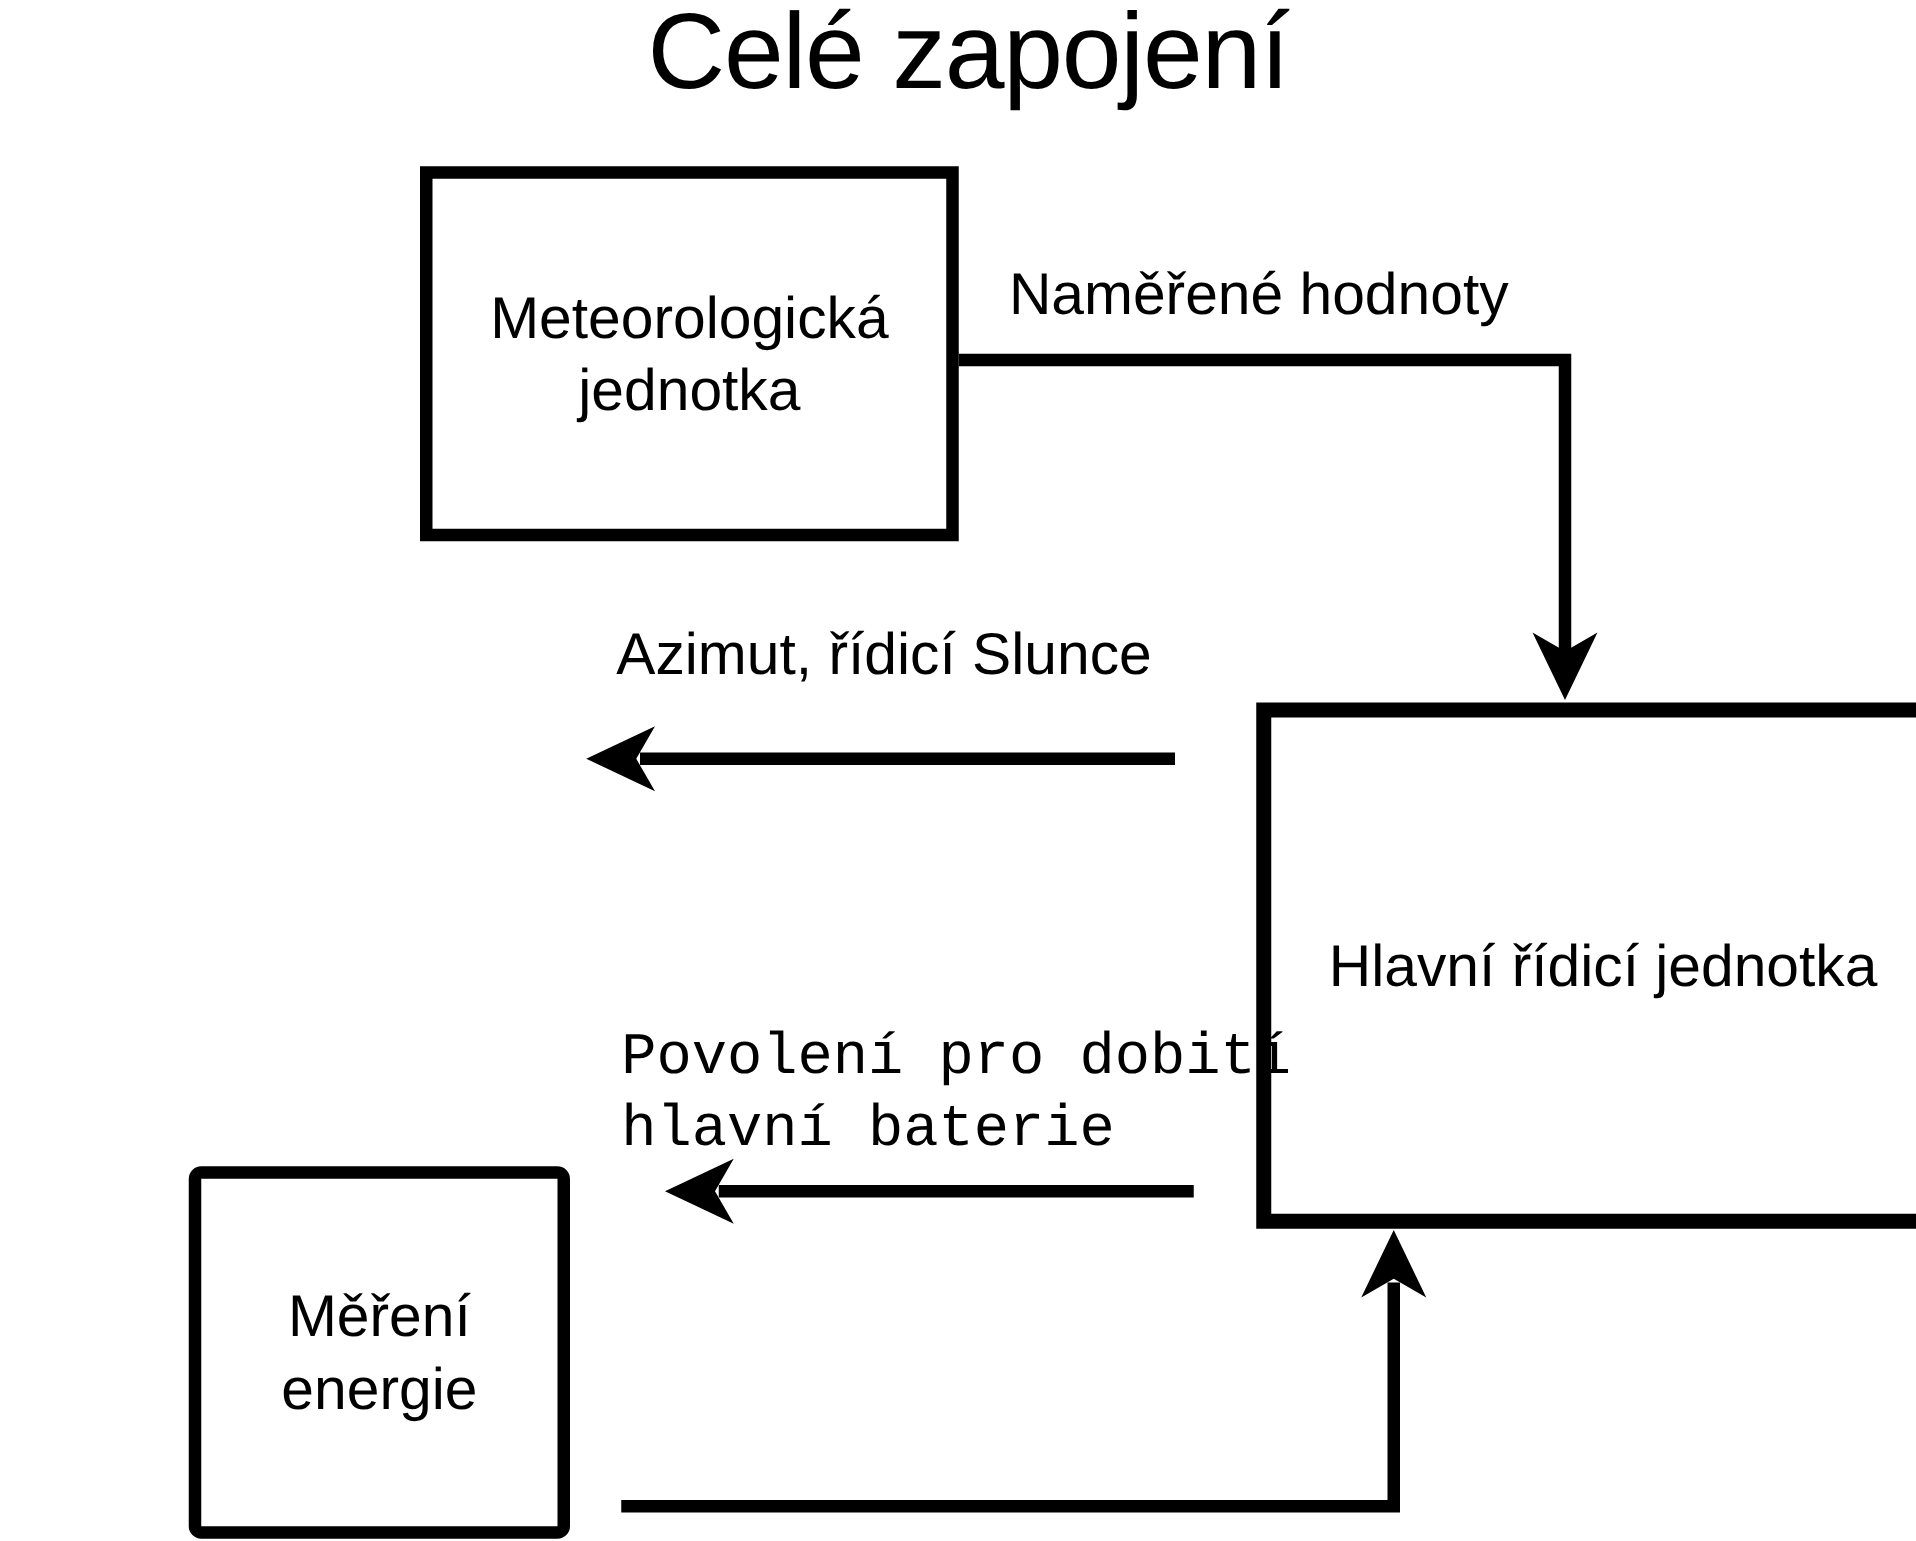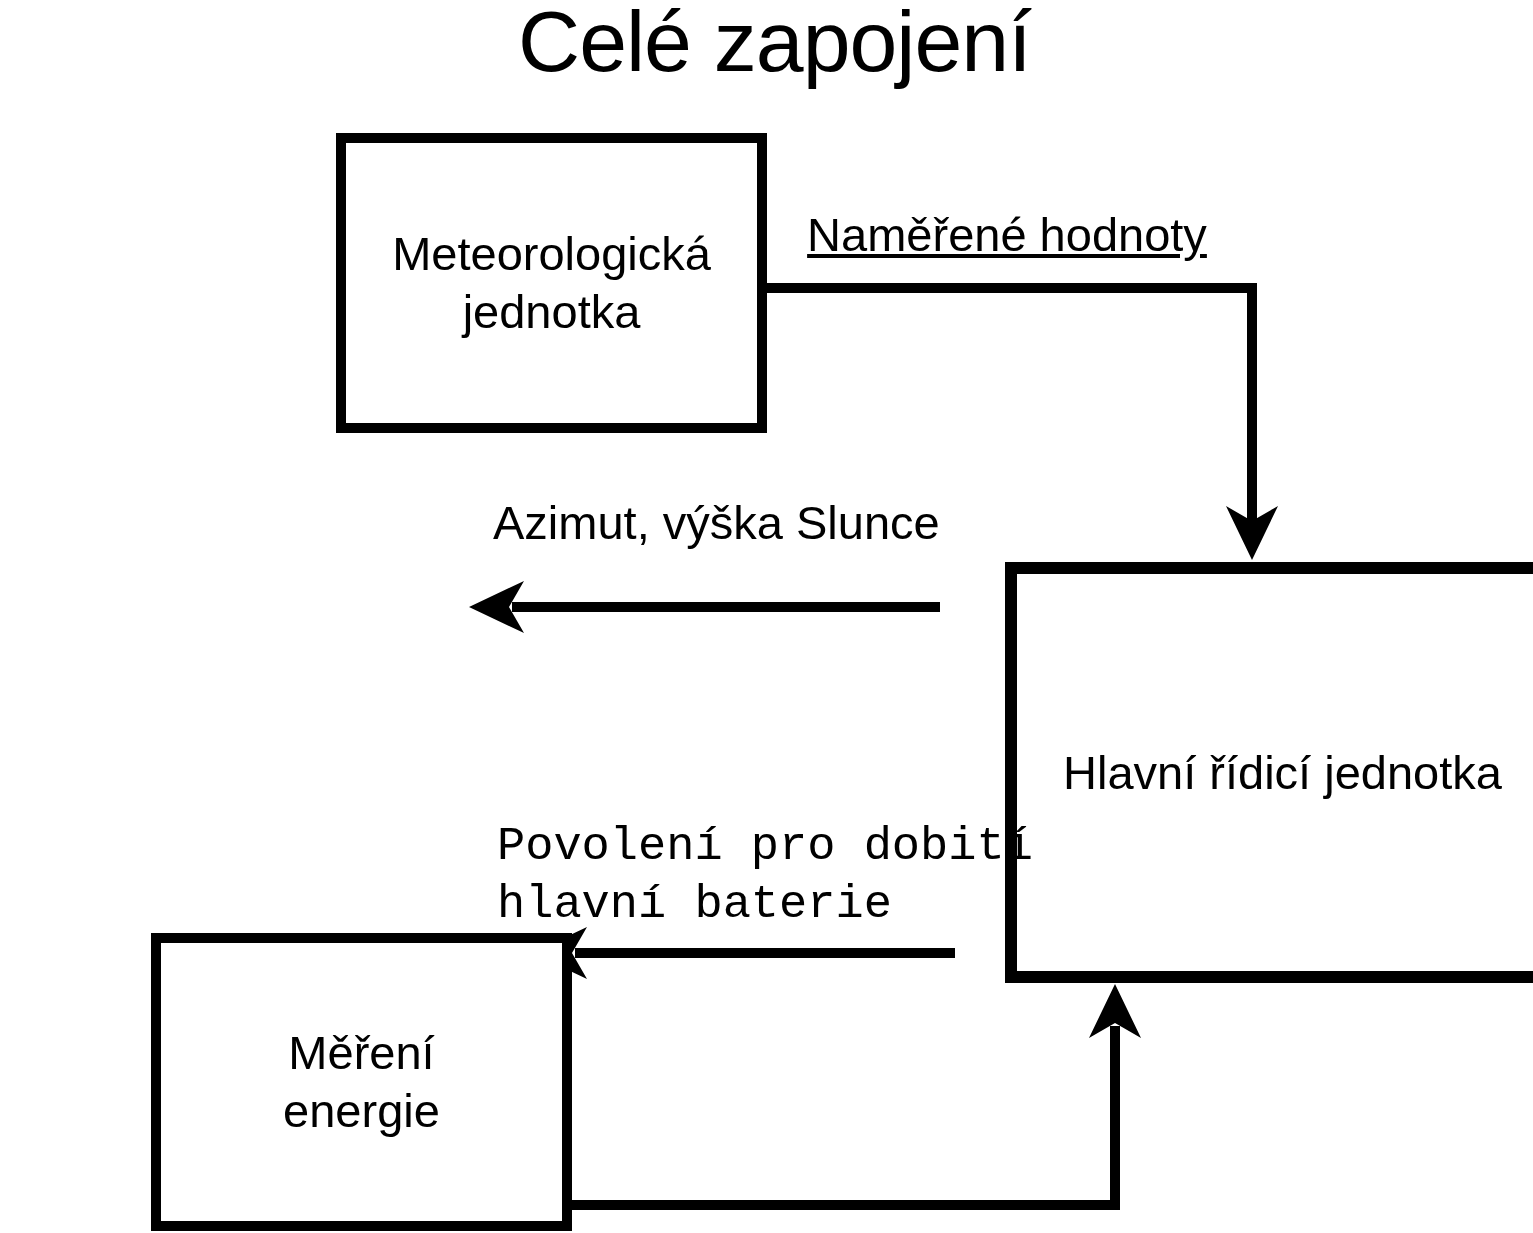--- a/index.html
+++ b/index.html
@@ -47,29 +47,29 @@
     justify-content: center;
     text-align: center;
     font-size: 47px;
     line-height: 58px;
     white-space: pre-line;
     margin-left: 31px;
   }
   .node-meteo   { left: 305px; top: 133px; width: 431px; height: 300px; }
   .node-sun     { left: 4px;   top: 490px; width: 447px; height: 301px; }
   .node-main    { left: 974px; top: 562px; width: 555px; height: 421px; border-width: 12px; text-align: center; }
-  .node-energy  { left: 120px; top: 933px; width: 421px; height: 298px; }
+  .node-energy  { left: 120px; top: 933px; width: 305px; height: 298px; border-radius: 10px; }
   .edge-label {
     position: absolute;
     font-size: 47px;
     line-height: 58px;
     white-space: pre-line;
     color: #000000;
   }
-  .edge-label-a { left: 747px; top: 206px; width: 520px; text-align: center; text-decoration: underline; }
+  .edge-label-a { left: 747px; top: 206px; width: 520px; text-align: center; }
   .edge-label-b { left: 493px; top: 494px; }
   .edge-label-c { left: 497px; top: 818px; font-family: Liberation Mono, monospace; }
   .edge-label-d { left: 543px; top: 1124px; }
 </style>
 </head>
 <body>
 
 <div class="canvas">
 
   <div class="diagram-title">Celé zapojení</div>
@@ -107,19 +107,19 @@
     <span>Hlavní řídicí jednotka</span>
   </div>
 
   <div class="node node-energy">
     <span>Měření
 energie</span>
   </div>
 
   <div class="edge-label edge-label-a">Naměřené hodnoty</div>
 
-  <div class="edge-label edge-label-b">Azimut, výška Slunce</div>
+  <div class="edge-label edge-label-b">Azimut, řídicí Slunce</div>
 
   <div class="edge-label edge-label-c">Povolení pro dobití
 hlavní baterie</div>
 
 
 </div>
 
 </body></html>

